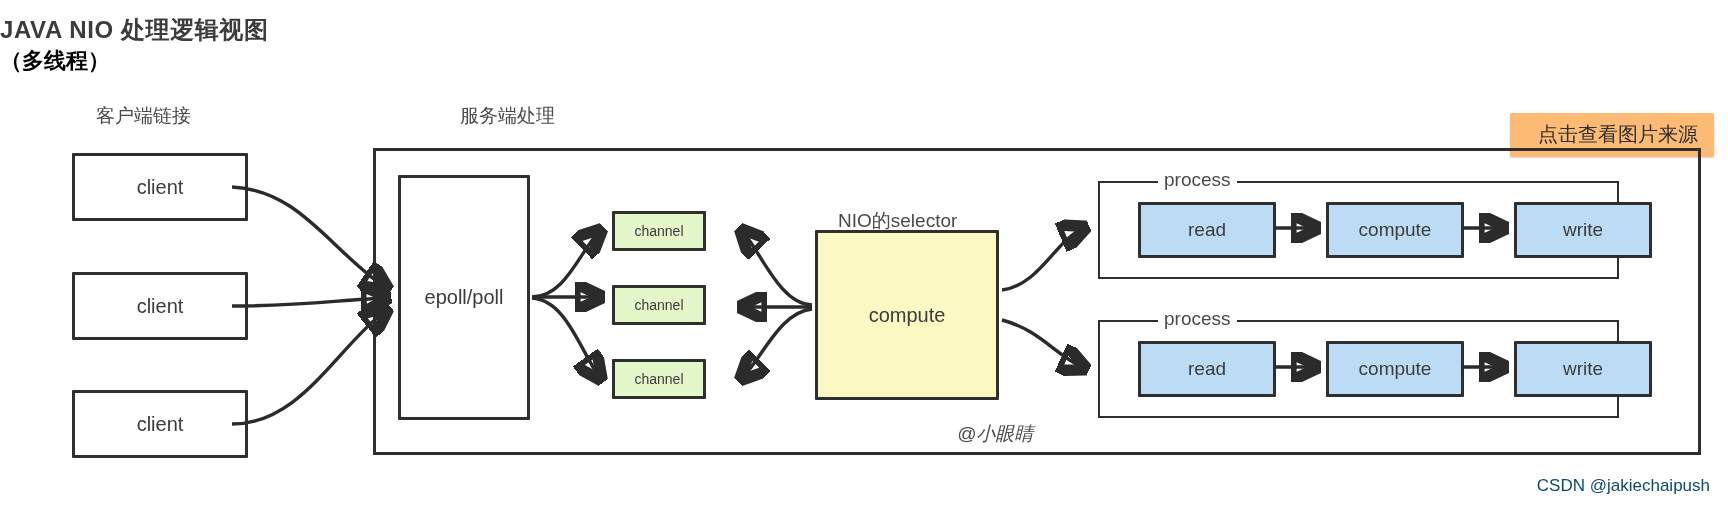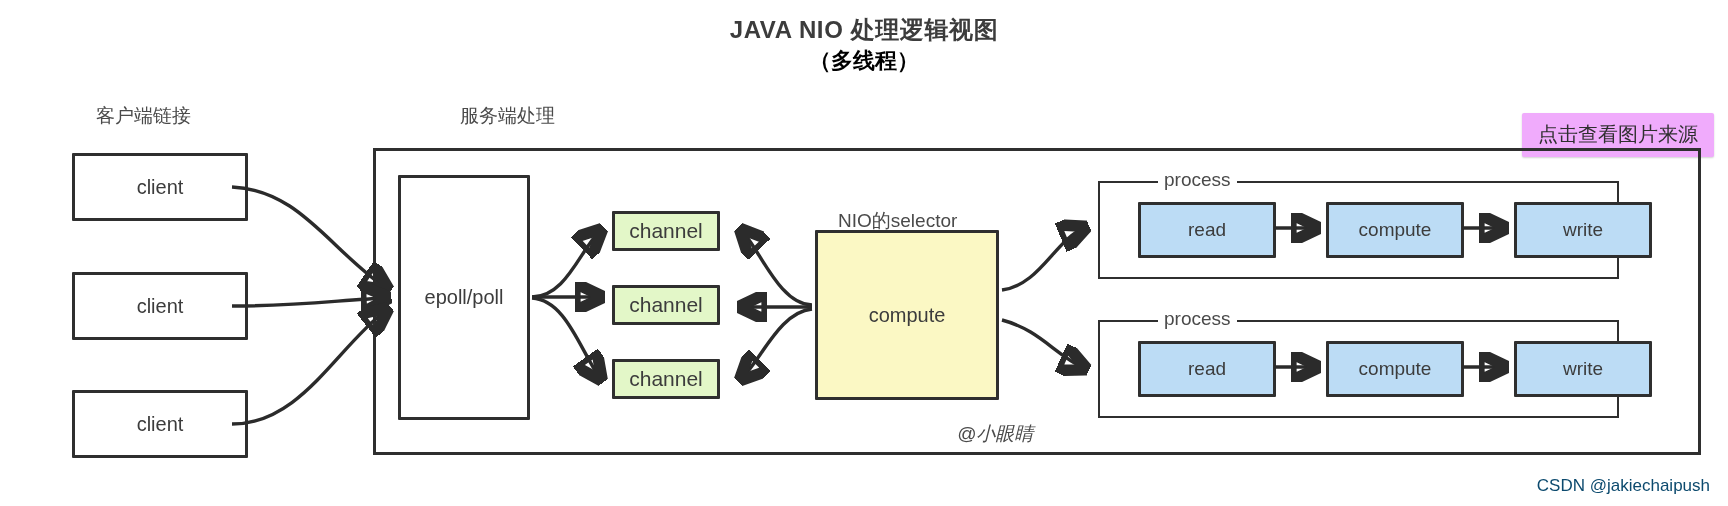--- a/index.html
+++ b/index.html
@@ -19,21 +19,20 @@
     position: absolute;
     inset: 0;
     width: 1728px;
     height: 506px;
   }
   .abs { position: absolute; }
 
   
   #title-block {
     left: 0; top: 14px; width: 1728px;
-    text-align: center;
     line-height: 1.32;
     pointer-events: none;
   }
   #title-main {
     font-size: 24px;
     font-weight: 600;
     letter-spacing: .6px;
     color: #3c3c3c;
     display: block;
   }
@@ -59,24 +58,24 @@
     justify-content: center;
     border: 3px solid #2f2f2f;
     background: #ffffff;
     font-size: 20px;
     color: #3c3c3c;
     border-radius: 1px;
   }
   .box-client { width: 176px; height: 68px; }
   .box-epoll  { width: 132px; height: 245px; }
   .box-channel {
-    width: 108px; height: 40px;
+    width: 94px; height: 40px;
     background: #e3f7c8;
     border-width: 3px;
-    font-size: 21px;
+    font-size: 14px;
     justify-content: center;
   }
   .box-selector {
     width: 184px; height: 170px;
     background: #fbf8c4;
   }
   .box-stage {
     width: 138px; height: 56px;
     background: #bcdcf5;
     font-size: 19px;
@@ -98,24 +97,24 @@
     color: #4a4a4a;
     background: #ffffff;
     padding: 0 6px;
     white-space: nowrap;
   }
 
   
   #source-badge {
     right: 14px;
     top: 113px;
-    background: #f0abfc;
+    background: #fdba74;
     color: #2f2f2f;
     font-size: 20px;
-    padding: 8px 16px 9px 16px;
+    padding: 8px 16px 9px 28px;
     border-radius: 2px;
     box-shadow: 0 1px 2px rgba(0,0,0,.18);
     white-space: nowrap;
   }
   #inner-watermark {
     left: 957px; top: 421px;
     font-size: 19px;
     color: #4a4a4a;
     font-style: italic;
     white-space: nowrap;

